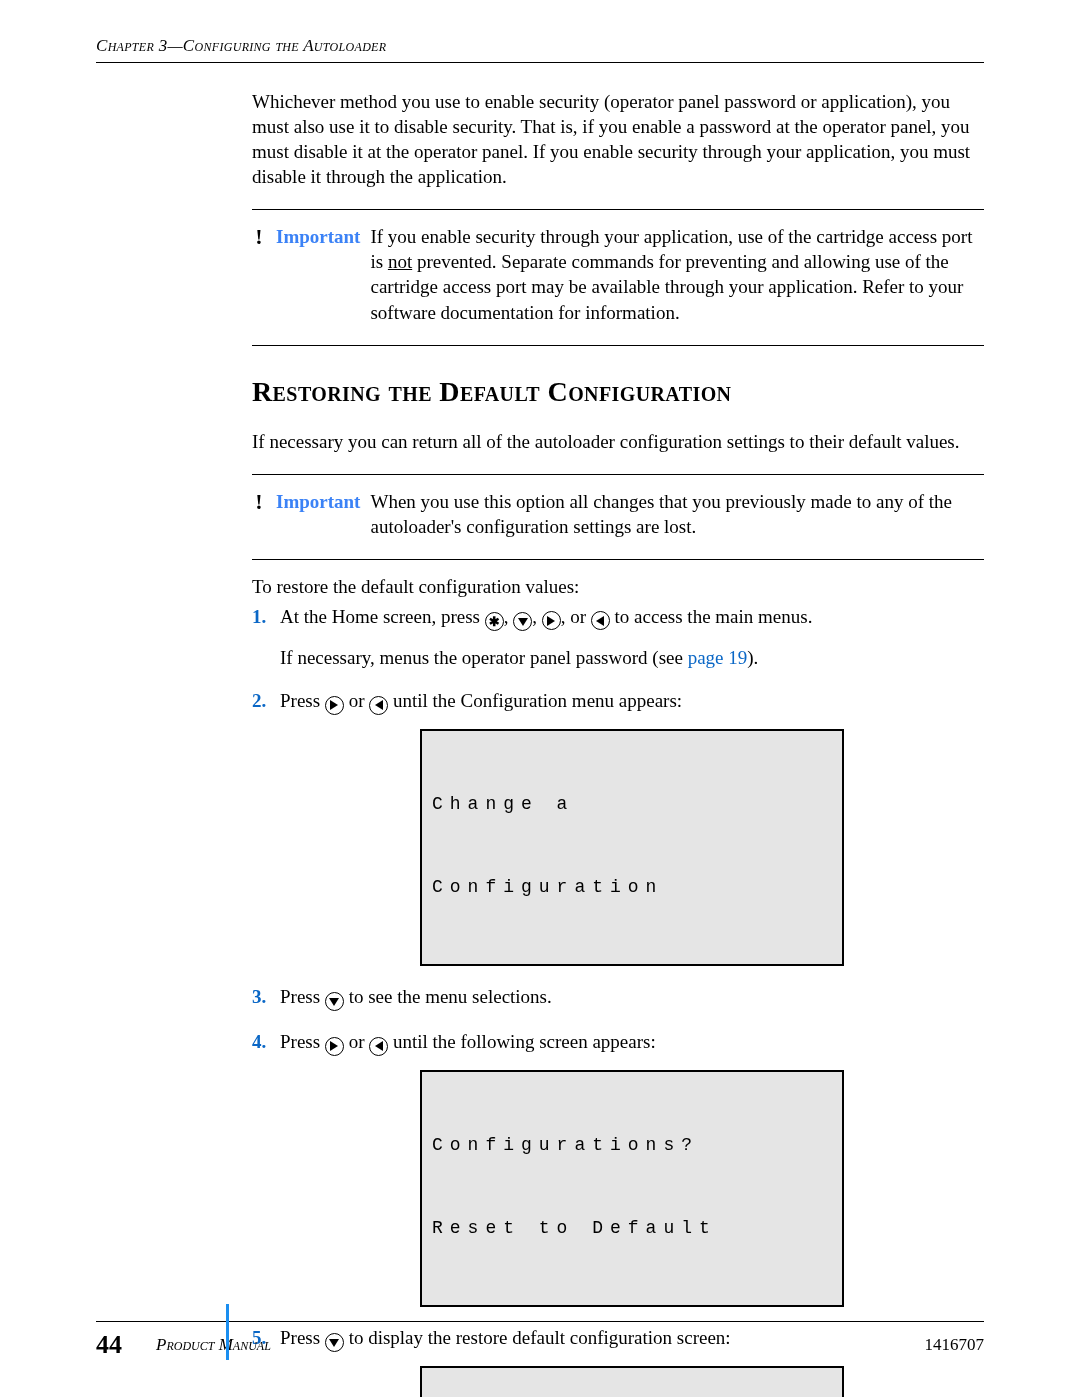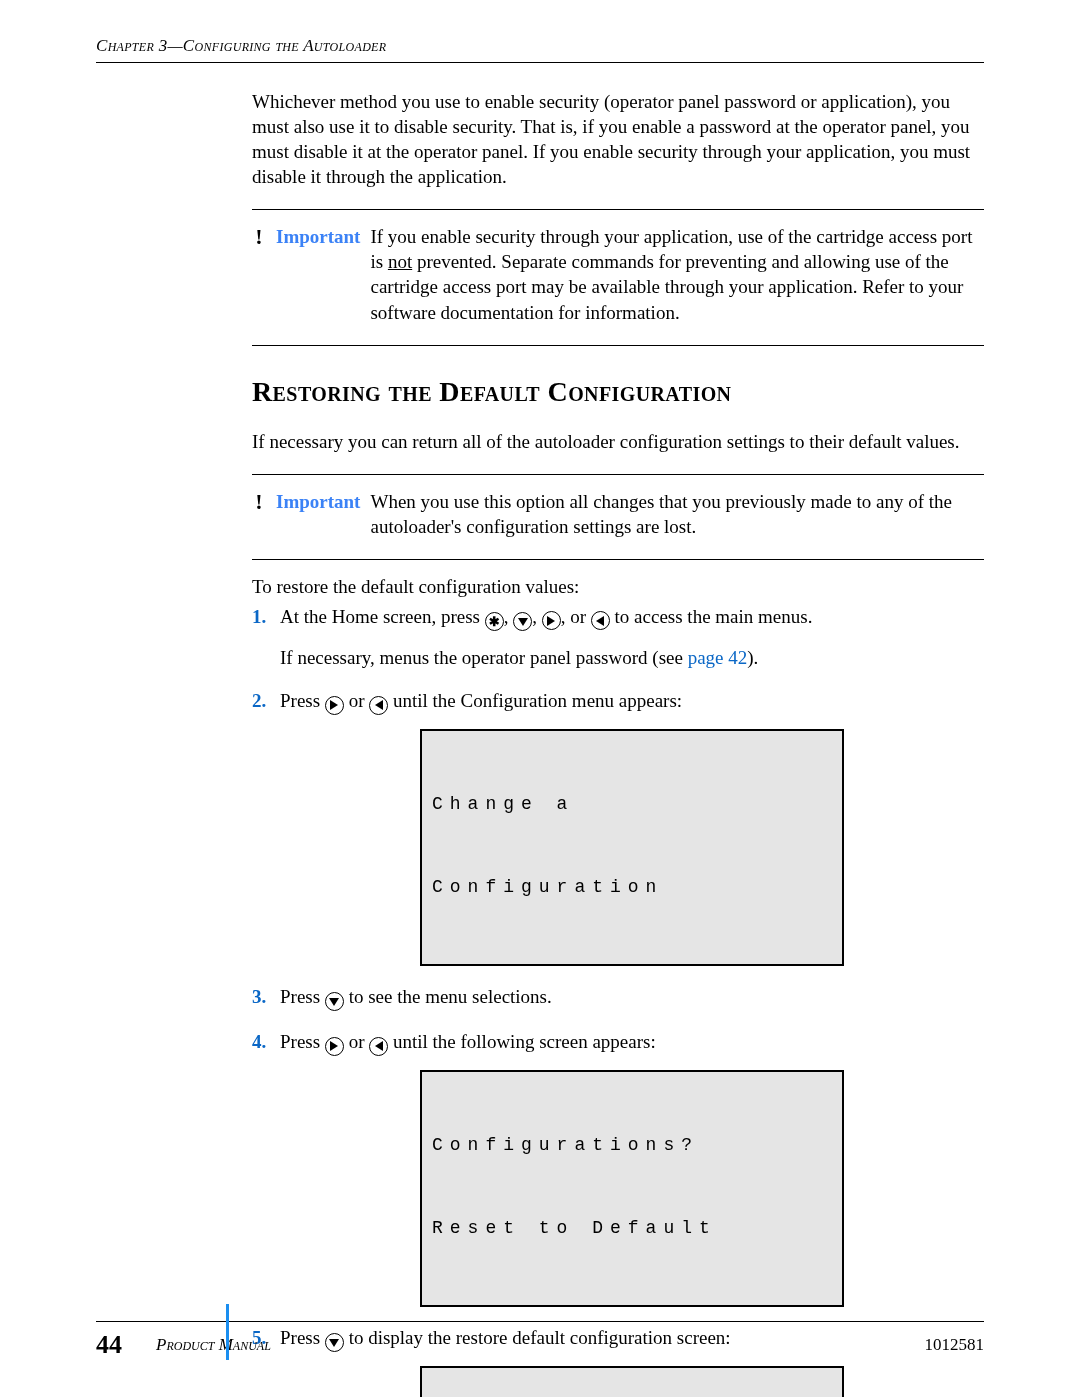--- a/index.html
+++ b/index.html
@@ -225,21 +225,21 @@
             <span class="tri-down"></span>
           </span><span>, </span>
         <span class="icon-circle">
             <span class="tri-right"></span>
           </span><span>, or </span>
         <span class="icon-circle">
             <span class="tri-left"></span>
           </span>
         <span> to access the main menus.</span>
         <div style="height:14px"></div>
-        <span>If necessary, menus the operator panel password (see </span><span class="link">page 42</span><span>).</span>
+        <span>If necessary, menus the operator panel password (see </span><span class="link">page 19</span><span>).</span>
       </li>
 
       <li>
         <span>Press </span>
         <span class="icon-circle">
             <span class="tri-right"></span>
           </span><span> or </span>
         <span class="icon-circle">
             <span class="tri-left"></span>
           </span>
@@ -287,16 +287,16 @@
 
     </ol>
 
   </div>
 
   <div class="footer">
     <div class="spine"></div>
     <div class="page-no">44</div>
     <div class="foot-label">Product Manual</div>
     <div class="foot-spacer"></div>
-    <div class="doc-no">1012581</div>
+    <div class="doc-no">1416707</div>
   </div>
 
 </div>
 
 </body></html>

